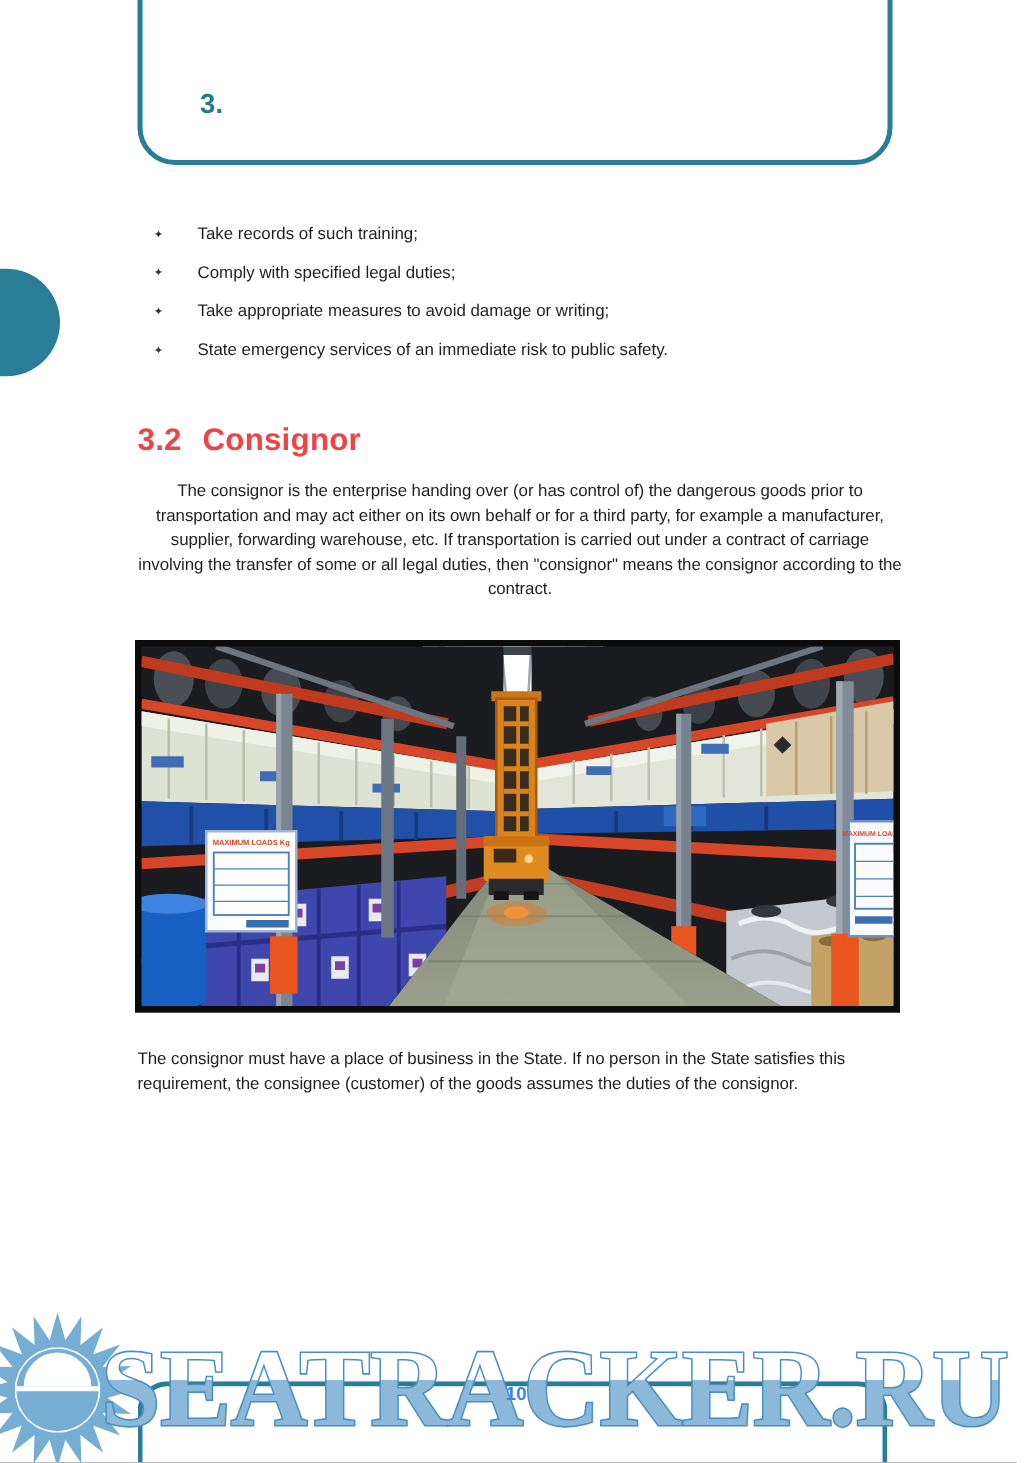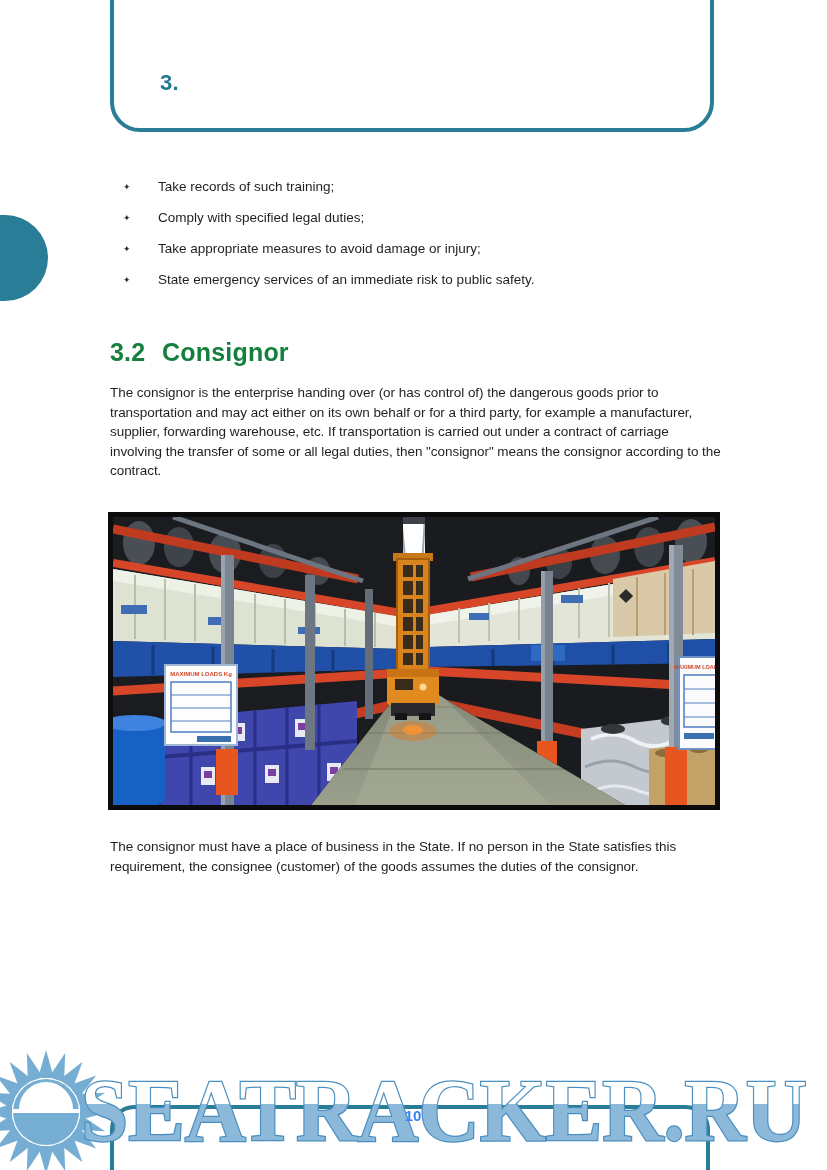--- a/index.html
+++ b/index.html
@@ -26,30 +26,30 @@
     position:absolute;left:0;top:215px;width:48px;height:86px;
     background:#2a7d96;border-radius:0 44px 44px 0;
   }
   
   .bullets{position:absolute;left:110px;top:177px;width:620px;list-style:none;margin:0;padding:0;}
   .bullets li{display:flex;margin-bottom:11px;font-size:13.5px;line-height:20px;color:#1f1f1f;}
   .bullets .marker{flex:0 0 48px;padding-left:13px;font-size:9px;line-height:20px;color:#333;box-sizing:border-box;}
   
   .section-heading{
     position:absolute;left:110px;top:338px;display:flex;
-    color:#15803d;font-weight:bold;font-size:25px;letter-spacing:.2px;
+    color:#ef4444;font-weight:bold;font-size:25px;letter-spacing:.2px;
   }
   .section-num{width:52px;flex:0 0 52px;}
   
   .para{
     position:absolute;left:110px;width:612px;
     font-size:13.5px;line-height:19.5px;letter-spacing:-.05px;color:#1f1f1f;
     margin:0;
   }
-  .p1{top:383px;}
+  .p1{top:383px;text-align:center;}
   .p2{top:837px;}
   .p3{top:906px;}
   
   .photo-frame{
     position:absolute;left:108px;top:512px;width:612px;height:298px;
     border:5px solid #0c0c0c;box-sizing:border-box;background:#15171b;
   }
   .photo-frame svg{display:block;}
   
   .footer-box{
@@ -84,21 +84,21 @@
     <li>
       <span class="marker">✦</span>
       <span>Take records of such training;</span>
     </li>
     <li>
       <span class="marker">✦</span>
       <span>Comply with specified legal duties;</span>
     </li>
     <li>
       <span class="marker">✦</span>
-      <span>Take appropriate measures to avoid damage or injury;</span>
+      <span>Take appropriate measures to avoid damage or writing;</span>
     </li>
     <li>
       <span class="marker">✦</span>
       <span>State emergency services of an immediate risk to public safety.</span>
     </li>
   </ul>
 
   <div class="section-heading">
     <div class="section-num">3.2</div>
     <div>Consignor</div>

